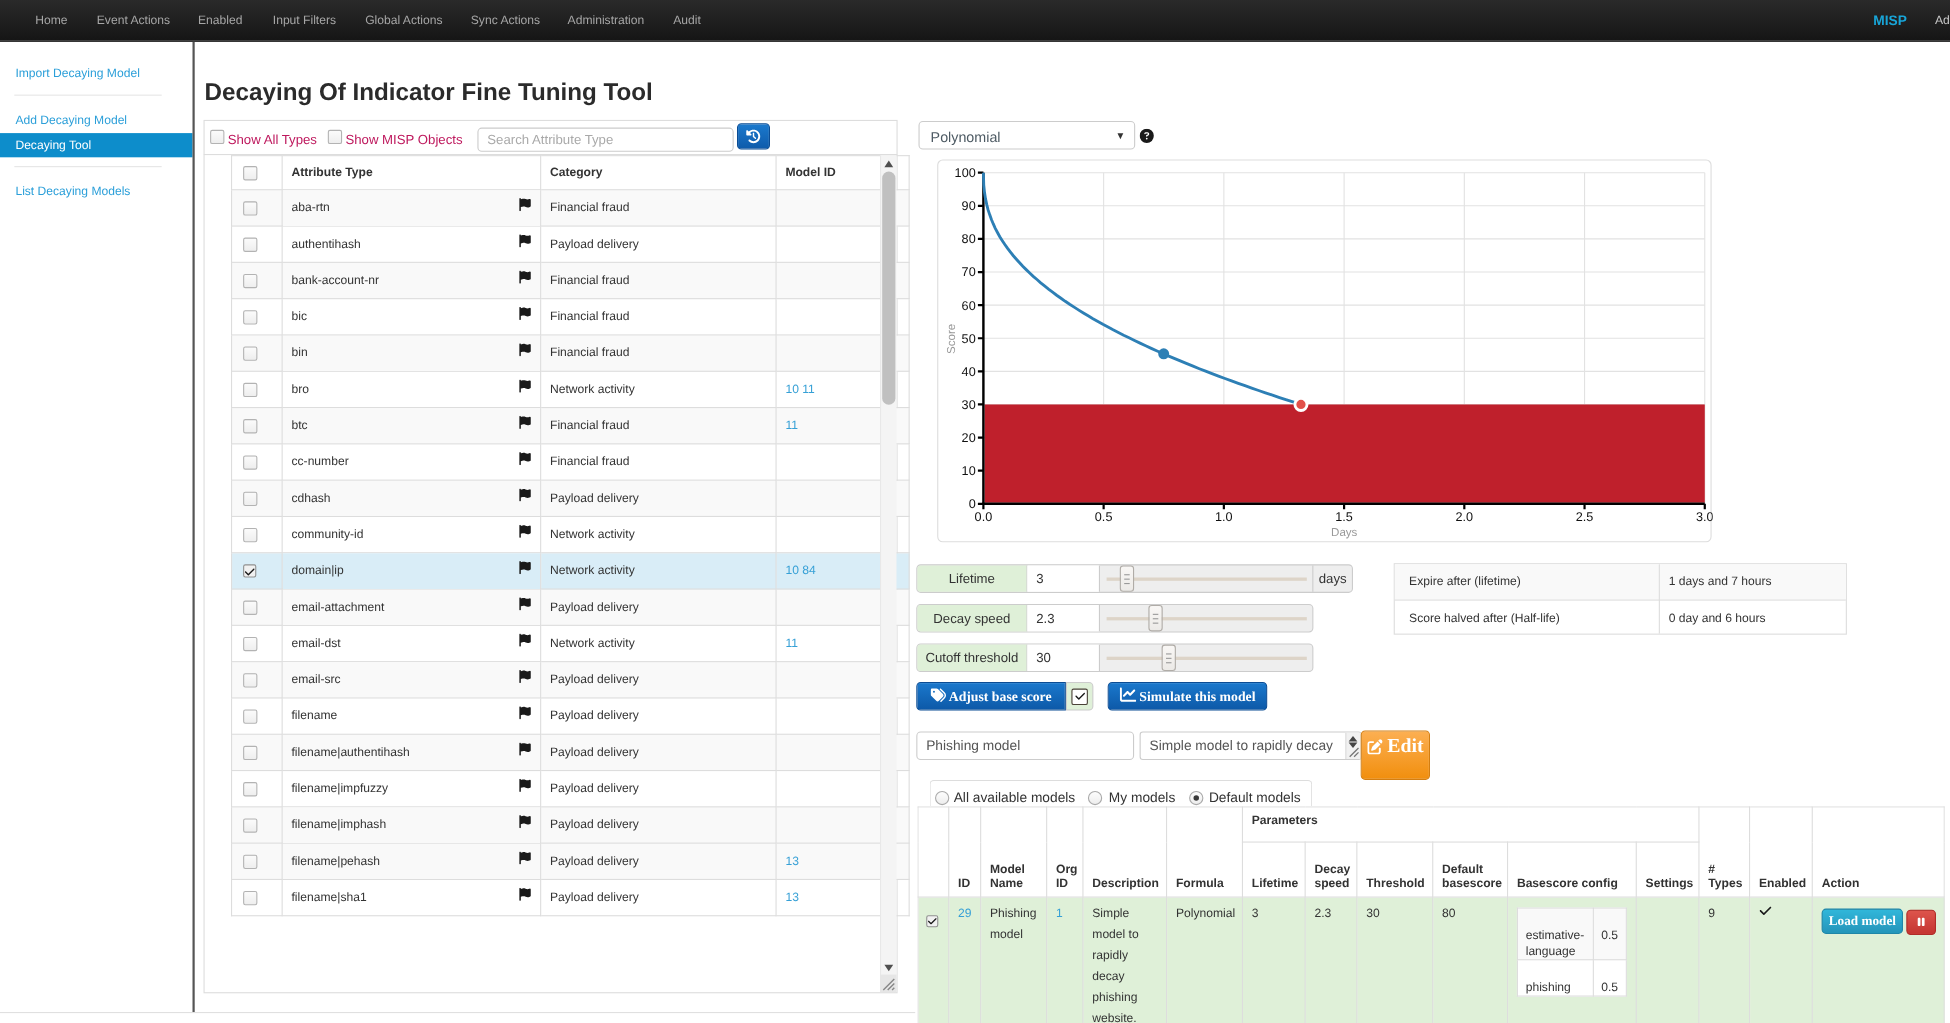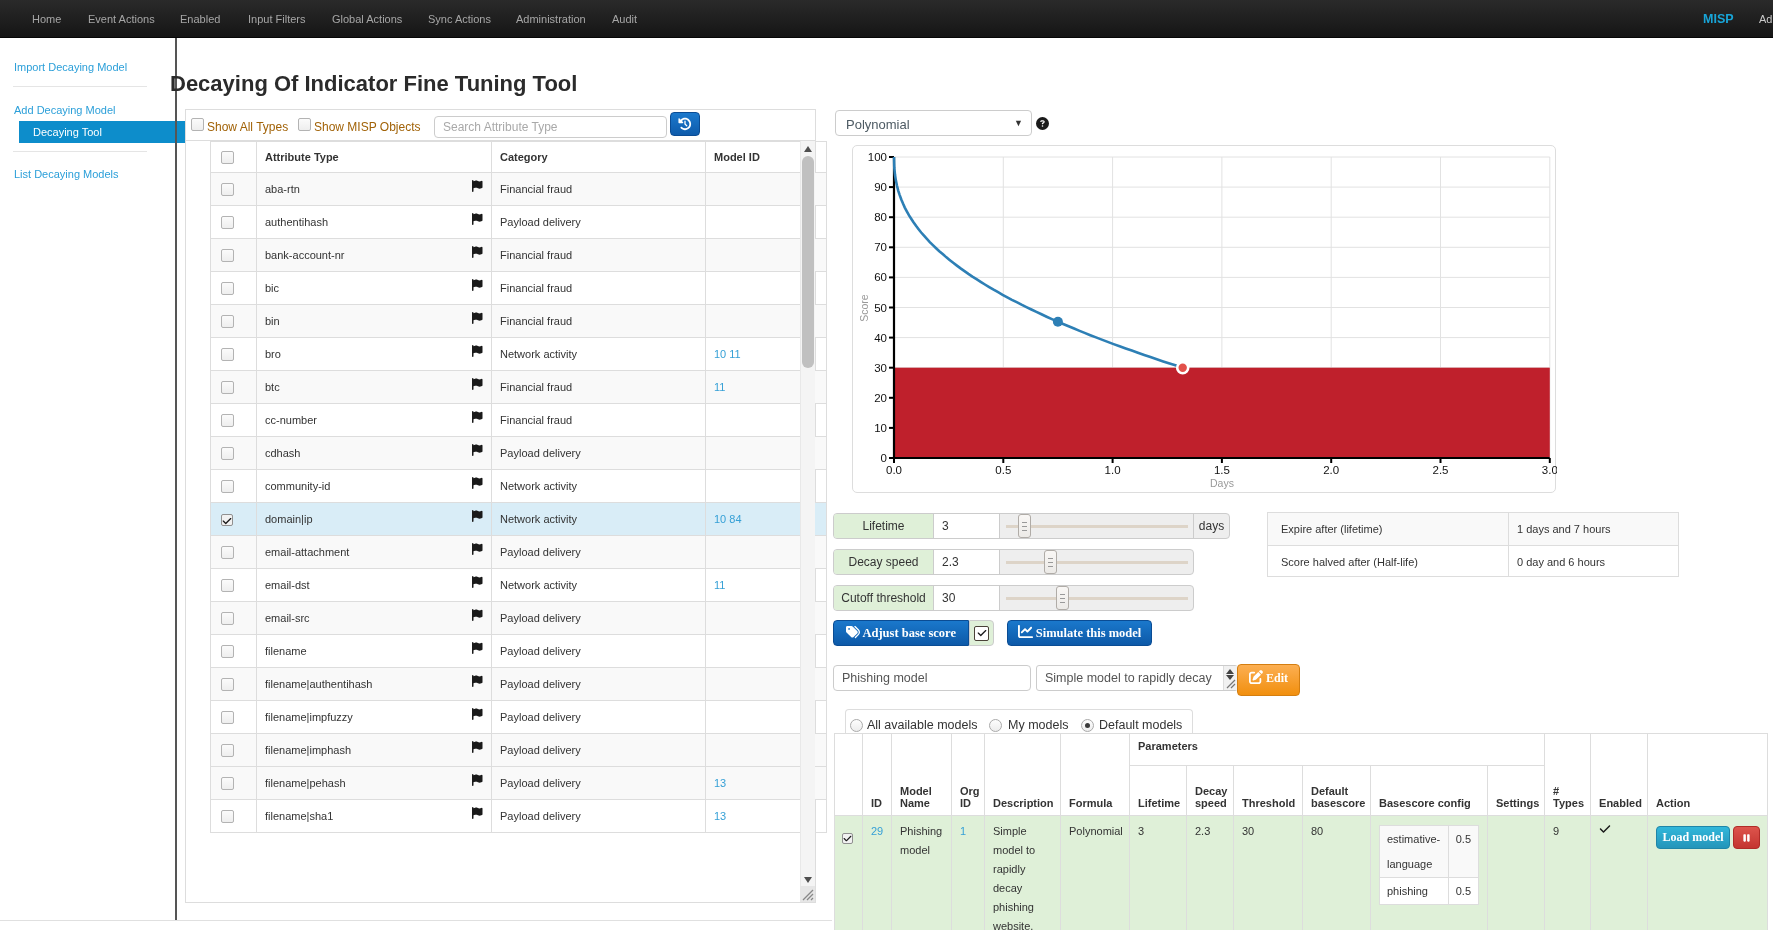--- a/index.html
+++ b/index.html
@@ -5,30 +5,30 @@
 #page { position:relative; width:1773px; height:930px; overflow:hidden;
   font-family:"Liberation Sans",sans-serif; font-size:11px; color:#333; background:#fff; }
 a.lk { color:#36a0d6; text-decoration:none; }
 
 #nav { position:absolute; left:0; top:0; width:1773px; height:38px;
   background:linear-gradient(#2a2a2a,#151515); border-bottom:1px solid #060606; }
 .nv { position:absolute; top:13px; font-size:11px; color:#a6a6a6; white-space:nowrap; }
 
 .sdiv { position:absolute; left:13px; width:134px; border-top:1px solid #e5e5e5; height:0; }
 .slink { position:absolute; left:14px; font-size:11px; color:#2b9fd9; white-space:nowrap; }
-#sactive { position:absolute; left:0; top:121px; width:175px; height:22px; background:#0d8dcb;margin-left:19px; }
+#sactive { position:absolute; left:0; top:121px; width:175px; height:22px; background:#0d8dcb; }
 #sactive span { position:absolute; left:14px; top:5px; color:#fff; font-size:11px; }
 #vline { position:absolute; left:175px; top:38px; width:2px; height:882px; background:#555; }
 #footline { position:absolute; left:0; top:920px; width:832px; height:1px; background:#e0e0e0; }
 
-#title { position:absolute; left:170px; top:71px; font-size:22px; line-height:26px; font-weight:bold; color:#2b2b2b; white-space:nowrap; }
+#title { position:absolute; left:186px; top:71px; font-size:22px; line-height:26px; font-weight:bold; color:#2b2b2b; white-space:nowrap; }
 
 #fbox { position:absolute; left:185px; top:109px; width:631px; height:32px; border:1px solid #ddd; background:#fff; }
 .cbu { position:absolute; border:1px solid #b3b3b3; border-radius:2px; background:linear-gradient(#fbfbfb,#eee); }
-.flab { position:absolute; top:10px; font-size:12px; color:#a16207; white-space:nowrap; }
+.flab { position:absolute; top:10px; font-size:12px; color:#be185d; white-space:nowrap; }
 #search { position:absolute; left:248px; top:6px; width:233px; height:22px; border:1px solid #ccc; border-radius:4px;
   color:#a9a9a9; font-size:12px; line-height:20px; padding-left:8px; }
 #histbtn { position:absolute; left:670px; top:112px; width:30px; height:24px; border-radius:4px;
   background:linear-gradient(#1b79cd,#0e5bab); border:1px solid #0a4c94; text-align:center; padding-top:3px; }
 
 #twrap { position:absolute; left:185px; top:140px; width:631px; height:763px; border:1px solid #ddd; background:#fff; }
 #attrtab { border-collapse:collapse; table-layout:fixed; width:616px; font-size:11px;margin-left:24px; }
 #attrtab td, #attrtab th { border:1px solid #ddd; padding:0 8px; height:33px; vertical-align:middle; }
 #attrtab th { height:31px; text-align:left; font-size:11px; color:#333; }
 #attrtab tr.odd td { background:#f9f9f9; }
@@ -93,21 +93,21 @@
 .radio.on::after { content:""; position:absolute; left:3px; top:3px; width:5px; height:5px; border-radius:50%; background:#3a3a3a; }
 #radiobox { position:absolute; left:845px; top:709px; width:348px; height:24px; border:1px solid #ddd; border-bottom:0; border-radius:4px 4px 0 0; background:#fff; }
 .rlab { position:absolute; top:719px; font-size:12.5px; line-height:13px; color:#333; white-space:nowrap; }
 
 #mwrap { position:absolute; left:834px; top:733px; width:934px; height:197px; overflow:hidden; }
 #mtab { border-collapse:collapse; table-layout:fixed; width:933px; font-size:11px; color:#333; }
 #mtab th, #mtab td { border:1px solid #ddd; padding:6px 8px; text-align:left; font-size:11px; }
 #mtab thead th { vertical-align:bottom; background:#fff; font-weight:bold; }
 #mtab td { vertical-align:top; background:#dff0d8; line-height:19px; }
 #mtab .nest { border-collapse:collapse; background:#fff; }
-#mtab .nest td { background:#fff; border:1px solid #ddd; padding:1px 7px 0; line-height:25px; vertical-align:top;margin-left:12px; }
+#mtab .nest td { background:#fff; border:1px solid #ddd; padding:18px 7px 0; line-height:14px; vertical-align:top;margin-left:12px; }
 #mtab .nest tr.o td { background:#f9f9f9; }
 </style></head>
 <body>
 <div id="page">
 
 <div id="nav">
   <span class="nv" style="left:32px">Home</span>
   <span class="nv" style="left:88px">Event Actions</span>
   <span class="nv" style="left:180px">Enabled</span>
   <span class="nv" style="left:248px">Input Filters</span>
@@ -462,21 +462,21 @@
 <div id="desc">
       <div class="txt">Simple model to rapidly decay</div>
   <div id="descsb">
     <div class="sbarrow" style="left:2px;top:3px;border-left:4px solid transparent;border-right:4px solid transparent;border-bottom:5px solid #444"></div>
     <div class="sbarrow" style="left:2px;top:9px;border-left:4px solid transparent;border-right:4px solid transparent;border-top:5px solid #444"></div>
   </div>
   <svg width="10" height="10" style="position:absolute;right:1px;bottom:1px">
         <path d="M1 9 L9 1 M5 9 L9 5" stroke="#777" stroke-width="1.2"></path>
       </svg>
 </div>
-<div class="btn borange" style="left:1237px;top:664px;width:63px;height:32px;line-height:27px;font-size:12px"><svg viewBox="0 0 512 512" width="14" height="14">
+<div class="btn borange" style="left:1237px;top:664px;width:63px;height:45px;line-height:27px;font-size:18px"><svg viewBox="0 0 512 512" width="14" height="14">
         <path fill="#fff" d="M471.6 21.7c-21.9-21.9-57.3-21.9-79.2 0L362.3 51.7l97.9 97.9 30.1-30.1c21.9-21.9 21.9-57.3 0-79.2L471.6 21.7zm-299.2 220c-6.1 6.1-10.8 13.6-13.5 21.9l-29.6 88.8c-2.9 8.6-.6 18.1 5.8 24.6s15.9 8.7 24.6 5.8l88.8-29.6c8.2-2.7 15.7-7.4 21.9-13.5L437.7 172.3 339.7 74.3 172.4 241.7zM96 64C43 64 0 107 0 160V416c0 53 43 96 96 96H352c53 0 96-43 96-96V320c0-17.7-14.3-32-32-32s-32 14.3-32 32v96c0 17.7-14.3 32-32 32H96c-17.7 0-32-14.3-32-32V160c0-17.7 14.3-32 32-32h96c17.7 0 32-14.3 32-32s-14.3-32-32-32H96z"></path>
       </svg> Edit</div>
 
 <div id="radiobox"></div>
 <div class="radio" style="left:850px;top:719px"></div>
     <span class="rlab" style="left:867px">All available models</span>
 <div class="radio" style="left:989px;top:719px"></div>
     <span class="rlab" style="left:1008px">My models</span>
 <div class="radio on" style="left:1081px;top:719px"></div>
     <span class="rlab" style="left:1099px">Default models</span>

